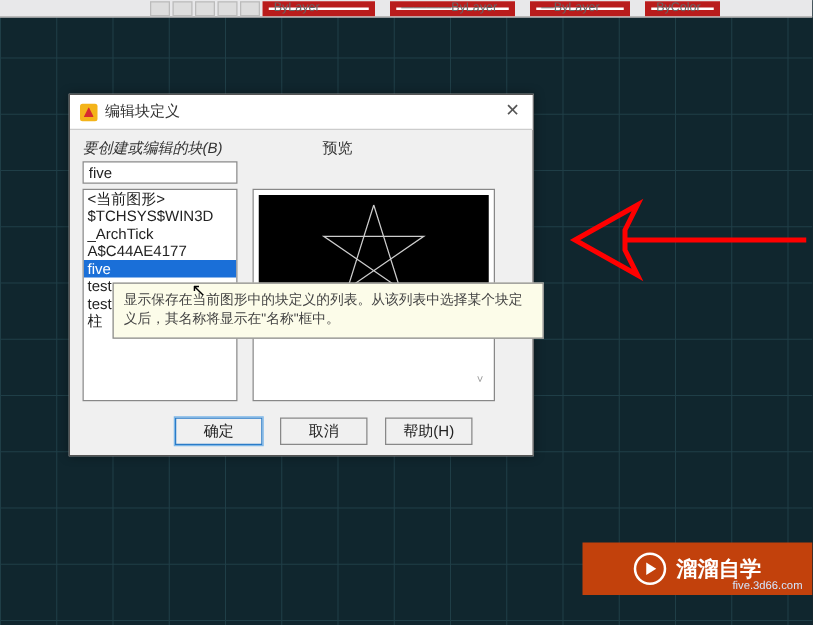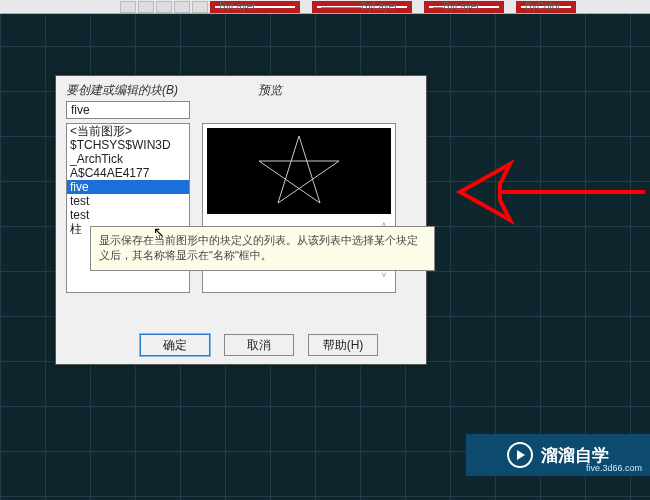--- a/index.html
+++ b/index.html
@@ -77,21 +77,21 @@
     font-size: 14px; color:#555; cursor:pointer;
   }
   .dialog-body { padding: 6px 10px 0 10px; position: relative; }
   .field-label { font-size: 12px; color:#333; margin-bottom: 2px; font-style: italic;}
   .input-name {
     width: 124px; height: 18px;
     background:#fff; border:1px solid #888;
     padding: 0 4px; font-size:12px; color:#222;
   }
   .preview-label {
-    position:absolute; left:202px; top:6px; font-size:12px; color:#333;font-style:italic;
+    position:absolute; left:202px; top:6px; font-size:12px; color:#333;
   }
   .cols { display:flex; gap:12px; margin-top:4px;}
   .list-box {
     width: 124px; height: 170px;
     background:#fff; border:1px solid #888;
     overflow:hidden; font-size:12px;
   }
   .list-box .item {
     height:14px; line-height:14px; padding-left:3px;
     white-space:nowrap; color:#222;
@@ -132,21 +132,21 @@
     width:70px; height:22px;
     background:#f0f0f0; border:1px solid #888;
     font-size:12px; color:#222; cursor:pointer;
   }
   .dlg-btn.primary { border:1px solid #2a7bc7; outline:1px solid #7db7e8; }
 
   
   .watermark {
     position:absolute; right:0; bottom:24px;
     width:184px; height:42px;
-    background:#0c4a6e; color:#fff;
+    background:#c2410c; color:#fff;
     display:flex; align-items:center; justify-content:center;
     gap:8px; font-size:17px; font-weight:600;text-align:right;
   }
   .watermark .play {
     width:26px; height:26px; border:2px solid #fff; border-radius:50%;
     display:flex; align-items:center; justify-content:center;
   }
   .watermark .play::after{
     content:""; width:0;height:0;
     border-left:8px solid #fff; border-top:5px solid transparent; border-bottom:5px solid transparent;
@@ -175,20 +175,25 @@
 </div>
 
 <svg class="arrow" width="200" height="120">
   <g stroke="#ff0000" stroke-width="4" fill="none">
     <line x1="195" y1="58" x2="50" y2="58"></line>
     <polygon points="10,58 60,30 50,50 50,66 60,86" fill="none" stroke="#ff0000" stroke-width="4"></polygon>
   </g>
 </svg>
 
 <div class="dialog">
+  <div class="titlebar">
+    <span class="app-icon"></span>
+    <span class="title-text">编辑块定义</span>
+    <span class="close">✕</span>
+  </div>
   <div class="dialog-body">
     <div class="field-label">要创建或编辑的块(B)</div>
     <input class="input-name" value="five" style="">
     <div class="preview-label">预览</div>
     <div class="cols">
       <div class="list-box">
         <div class="item">&lt;当前图形&gt;</div>
         <div class="item">$TCHSYS$WIN3D</div>
         <div class="item">_ArchTick</div>
         <div class="item">A$C44AE4177</div>

